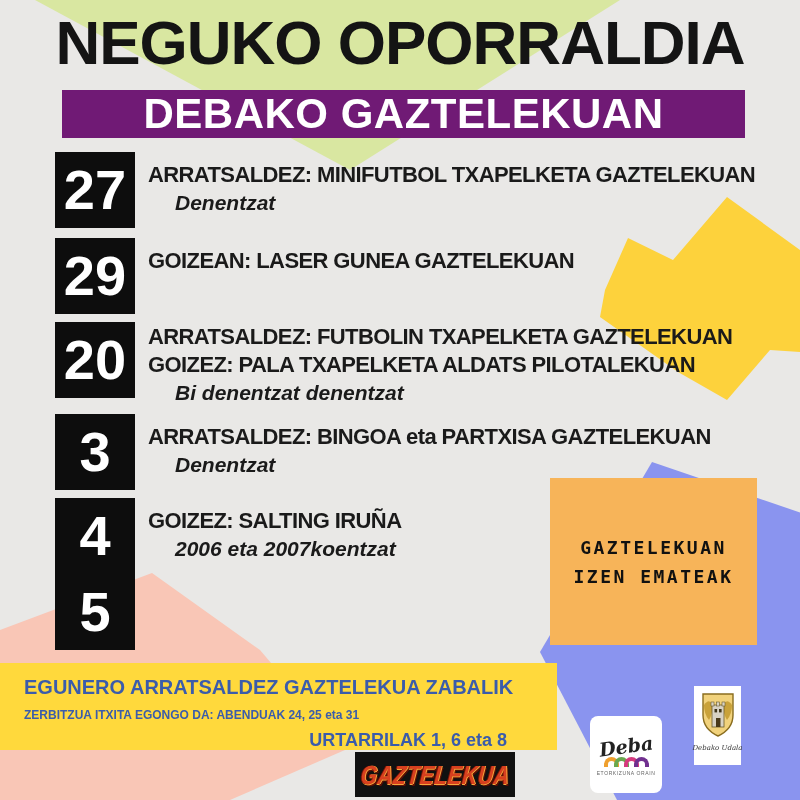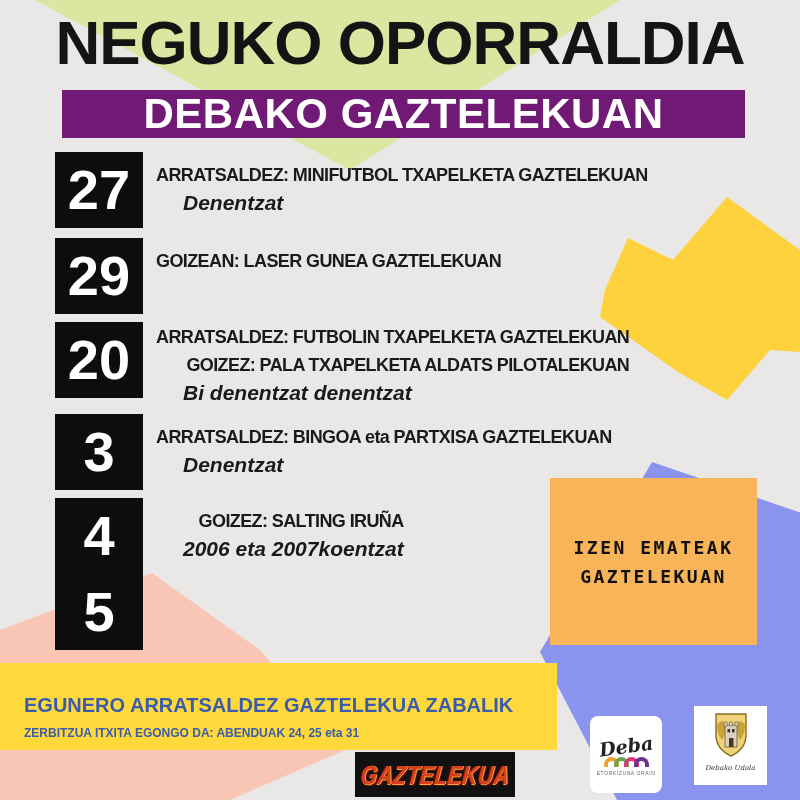--- a/index.html
+++ b/index.html
@@ -17,47 +17,47 @@
   .subtitle-banner{
     position:absolute;left:62px;top:90px;width:683px;height:48px;z-index:2;
     background:#701a75;display:flex;align-items:center;justify-content:center;
   }
   .subtitle-banner .subtitle{
     color:#ffffff;font-size:42px;font-weight:bold;letter-spacing:0.5px;white-space:nowrap;
   }
   
   .row{position:absolute;left:55px;z-index:2;display:flex;gap:13px;}
   .badge{
-    width:88px;height:76px;background:#0d0d0d;flex:0 0 auto;
+    width:80px;height:76px;background:#0d0d0d;flex:0 0 auto;
     display:flex;align-items:center;justify-content:center;
   }
   .badge span{color:#fff;font-size:56px;font-weight:bold;line-height:1;}
   .rowtext{padding-top:9px;}
   .row.three .rowtext{padding-top:1px;}
   .act{
-    font-size:18px;font-weight:bold;letter-spacing:-0.6px;line-height:28px;
-    color:#1a1a1a;white-space:nowrap;text-align:right;
+    font-size:22px;font-weight:bold;letter-spacing:-0.6px;line-height:28px;
+    color:#1a1a1a;white-space:nowrap;
   }
   .note{
     font-size:21px;font-weight:bold;font-style:italic;line-height:28px;
     margin-left:27px;color:#1a1a1a;white-space:nowrap;
   }
   
   .signup{
     position:absolute;left:550px;top:478px;width:207px;height:167px;z-index:2;
     background:#f7b459;display:flex;flex-direction:column;align-items:center;justify-content:center;
   }
   .signup div{
     font-family:"DejaVu Sans Mono",monospace;font-weight:bold;color:#111;
     font-size:18px;line-height:29px;letter-spacing:2.5px;white-space:nowrap;
   }
   
   .footer-banner{
     position:absolute;left:0;top:663px;width:557px;height:87px;z-index:2;
-    background:#ffd93c;box-sizing:border-box;padding:28px 20px 0 24px;color:#3b5cab;
+    background:#ffd93c;box-sizing:border-box;padding:10px 20px 0 24px;color:#3b5cab;
   }
   .fb1{font-size:20px;font-weight:bold;line-height:29px;white-space:nowrap;}
   .fb2{font-size:12px;font-weight:bold;line-height:26px;white-space:nowrap;}
   .fb3{font-size:18px;font-weight:bold;line-height:25px;text-align:right;padding-right:30px;white-space:nowrap;}
   
   .graffiti{
     position:absolute;left:355px;top:752px;width:160px;height:45px;z-index:3;
     background:#111;display:flex;align-items:center;justify-content:center;overflow:hidden;
   }
   .graffiti span{
@@ -82,21 +82,21 @@
     border-radius:12px 12px 0 0;box-sizing:border-box;margin-left:-5px;
   }
   .arch:first-child{margin-left:0;}
   .arch.a1{border-color:#efa02f;}
   .arch.a2{border-color:#6aa84f;}
   .arch.a3{border-color:#d63a7e;}
   .arch.a4{border-color:#70308f;}
   .deba-caption{font-size:5px;letter-spacing:0.6px;color:#666;margin-top:2px;white-space:nowrap;}
   
   .udala-logo{
-    position:absolute;left:694px;top:706px;width:73px;height:79px;z-index:3;
+    position:absolute;left:694px;top:686px;width:47px;height:79px;z-index:3;
     background:#fff;display:flex;flex-direction:column;align-items:center;
     justify-content:flex-start;box-sizing:border-box;padding-top:5px;
   }
   .udala-caption{
     font-family:"DejaVu Serif",serif;font-style:italic;font-size:7px;color:#333;
     margin-top:3px;white-space:nowrap;
   }
 </style>
 </head>
 <body>
@@ -166,27 +166,28 @@
     </div>
   </div>
 
   <div class="row" style="top:574px">
     <div class="badge">
       <span>5</span>
     </div>
   </div>
 
   <div class="signup">
+    <div>GAZTELEKUAN</div>
     <div>IZEN EMATEAK</div>
-    <div>GAZTELEKUAN</div>
   </div>
 
   <div class="footer-banner">
     <div class="fb1">EGUNERO ARRATSALDEZ GAZTELEKUA ZABALIK</div>
     <div class="fb2">ZERBITZUA ITXITA EGONGO DA: ABENDUAK 24, 25 eta 31</div>
+    <div class="fb3">URTARRILAK 1, 6 eta 8</div>
   </div>
 
   <div class="graffiti">
     <span>GAZTELEKUA</span>
   </div>
 
   <div class="deba-logo">
     <div class="deba-script">Deba</div>
     <div class="arches">
       <div class="arch a1"></div>

